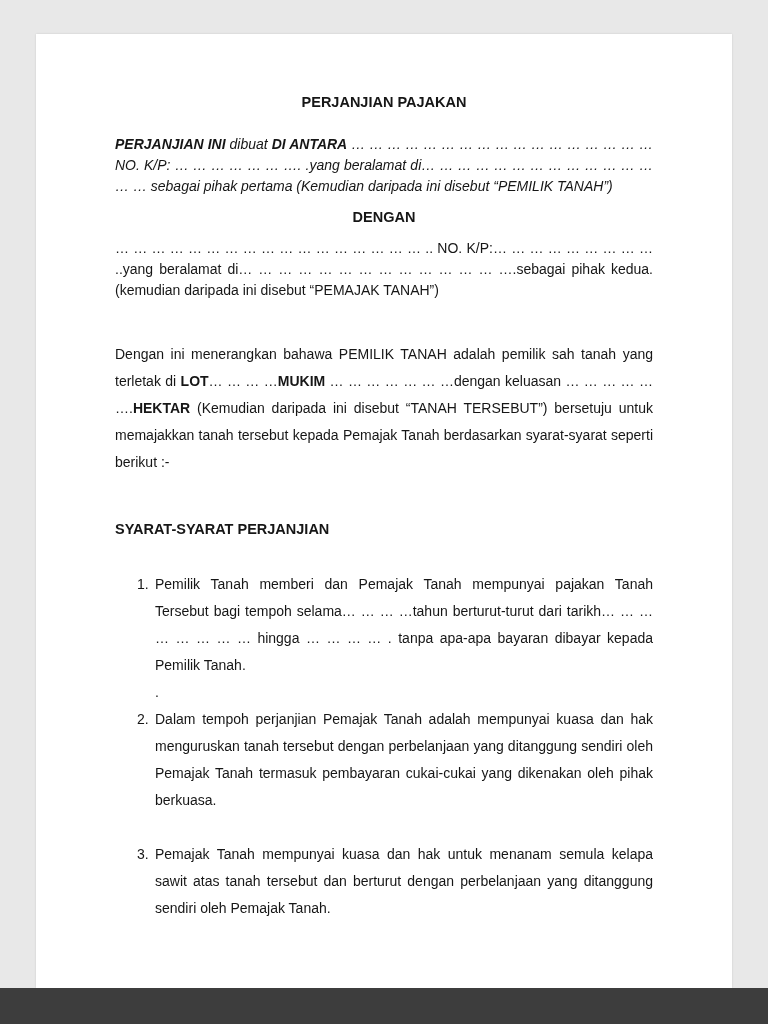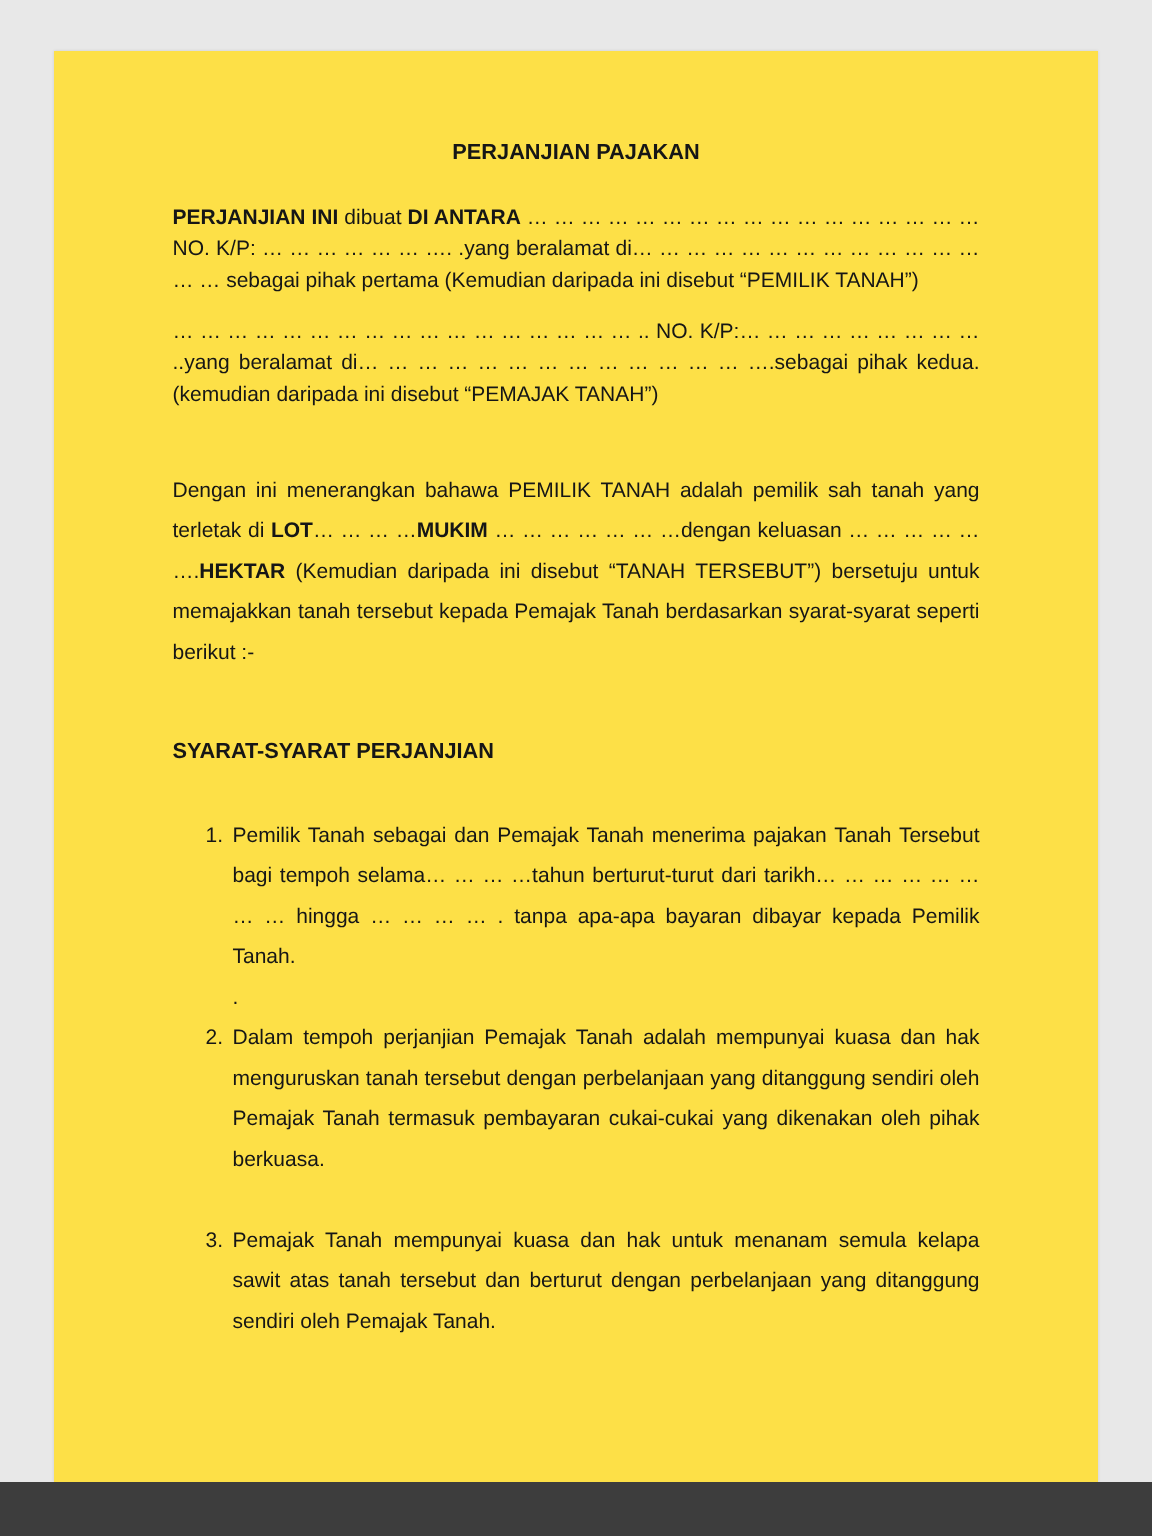--- a/index.html
+++ b/index.html
@@ -14,37 +14,38 @@
     color: #161616;
     position: relative;
     overflow: hidden;
   }
   .page {
     position: absolute;
     left: 36px;
     top: 34px;
     width: 696px;
     height: 954px;
-    background: #fde047;
+    background: #ffffff;
     box-shadow: 0 0 2px rgba(0,0,0,0.12);
   }
   .content {
     padding: 60px 79px 0 79px;
     font-size: 14px;
   }
   .title {
     text-align: center;
     font-weight: bold;
     font-size: 14.5px;
     margin: 0;
   }
   .intro {
     margin: 24px 0 0 0;
     line-height: 21px;
     text-align: justify;
+    font-style: italic;
   }
   .dengan {
     text-align: center;
     font-weight: bold;
     font-size: 14.5px;
     margin: 12px 0 0 0;
   }
   .second {
     margin: 13px 0 0 0;
     line-height: 21px;
@@ -98,32 +99,33 @@
 </head>
 <body>
 
 <div class="page">
   <div class="content">
 
     <p class="title">PERJANJIAN PAJAKAN</p>
 
     <p class="intro"><b>PERJANJIAN INI</b><span> dibuat </span><b>DI ANTARA</b><span> … … … … … … … … … … … … … … … … … NO. K/P: … … … … … … …. .yang beralamat di… … … … … … … … … … … … … … … sebagai pihak pertama (Kemudian daripada ini disebut “PEMILIK TANAH”)</span></p>
 
+    <p class="dengan">DENGAN</p>
 
     <p class="second">… … … … … … … … … … … … … … … … … .. NO. K/P:… … … … … … … … … ..yang beralamat di… … … … … … … … … … … … … ….sebagai pihak kedua. (kemudian daripada ini disebut “PEMAJAK TANAH”)</p>
 
     <p class="recital"><span>Dengan ini menerangkan bahawa PEMILIK TANAH adalah pemilik sah tanah yang terletak di </span><b>LOT</b><span>… … … …</span><b>MUKIM</b><span> … … … … … … …dengan keluasan … … … … … ….</span><b>HEKTAR</b><span> (Kemudian daripada ini disebut “TANAH TERSEBUT”) bersetuju untuk memajakkan tanah tersebut kepada Pemajak Tanah berdasarkan syarat-syarat seperti berikut :-</span></p>
 
     <p class="terms-heading">SYARAT-SYARAT PERJANJIAN</p>
 
     <div class="terms">
 
       <div class="term no-gap">
         <span class="term-num">1.</span>
-        <span class="term-text">Pemilik Tanah sebagai dan Pemajak Tanah menerima pajakan Tanah Tersebut bagi tempoh selama… … … …tahun berturut-turut dari tarikh… … … … … … … … hingga … … … … . tanpa apa-apa bayaran dibayar kepada Pemilik Tanah.</span>
+        <span class="term-text">Pemilik Tanah memberi dan Pemajak Tanah mempunyai pajakan Tanah Tersebut bagi tempoh selama… … … …tahun berturut-turut dari tarikh… … … … … … … … hingga … … … … . tanpa apa-apa bayaran dibayar kepada Pemilik Tanah.</span>
       </div>
 
       <div class="term-note">.</div>
 
       <div class="term">
         <span class="term-num">2.</span>
         <span class="term-text">Dalam tempoh perjanjian Pemajak Tanah adalah mempunyai kuasa dan hak menguruskan tanah tersebut dengan perbelanjaan yang ditanggung sendiri oleh Pemajak Tanah termasuk pembayaran cukai-cukai yang dikenakan oleh pihak berkuasa.</span>
       </div>
 
       <div class="term">

